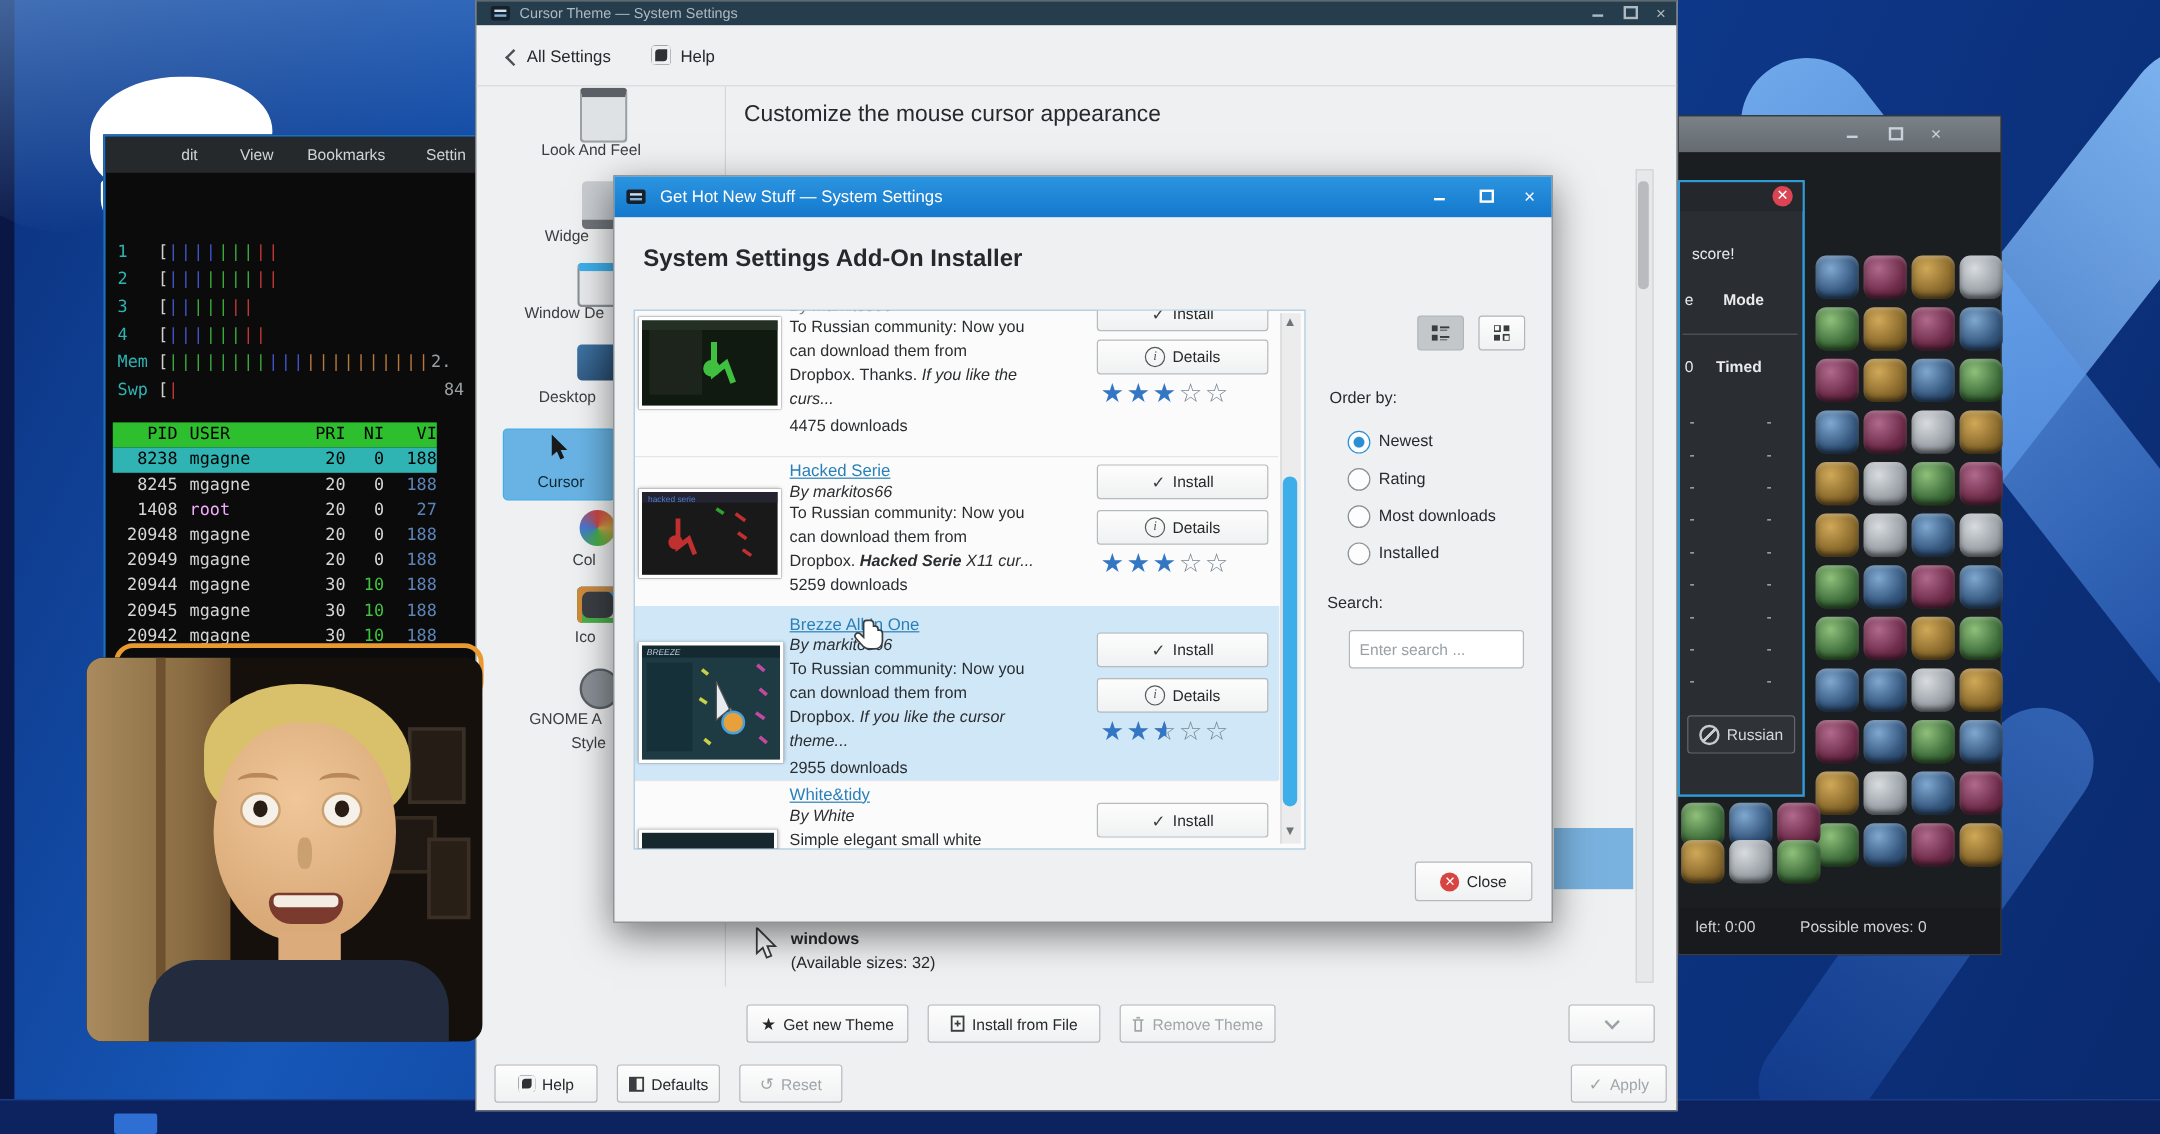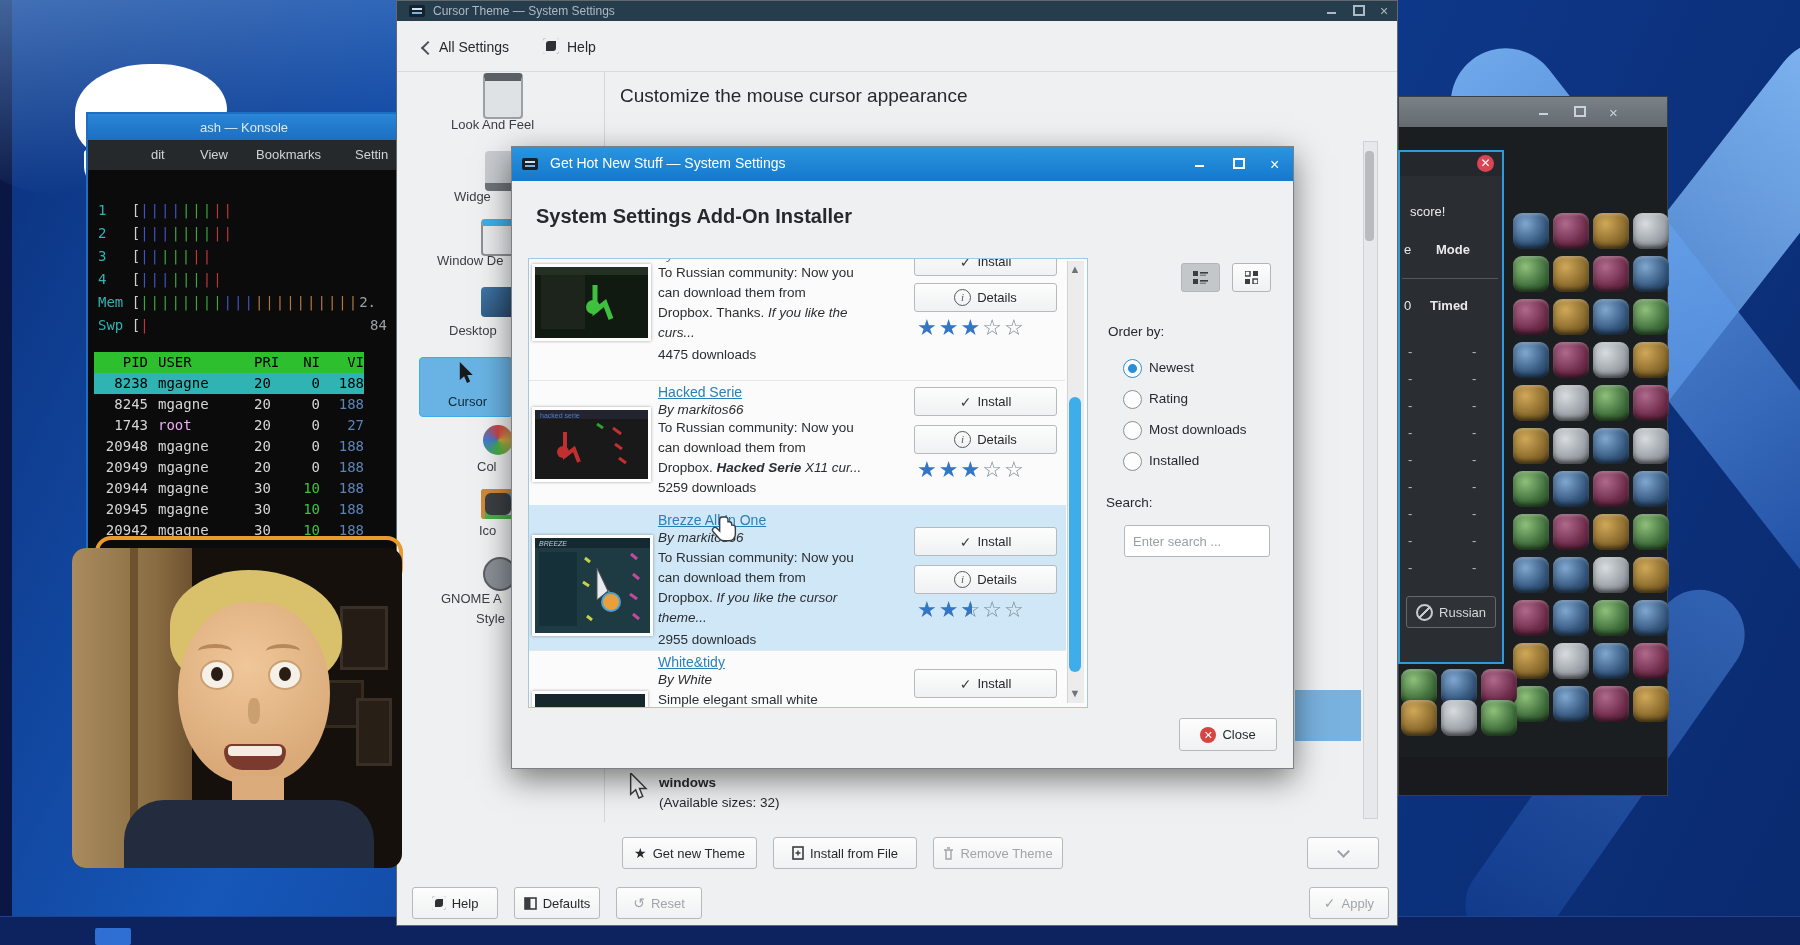--- a/index.html
+++ b/index.html
@@ -32,21 +32,21 @@
   #konsole .kmenu{height:30px;background:#26292c;color:#cfd4d8;font-size:13px;position:relative;}
   #konsole .kmenu span{position:absolute;top:7px;}
   .mline{position:relative;font-family:"DejaVu Sans Mono",monospace;font-size:14px;height:23px;white-space:pre;}
   .mlab{color:#2fb3b3;} .mbrak{color:#cfcfcf;}
   .seg-b{color:#4053c8;} .seg-g{color:#3aa83a;} .seg-r{color:#c23636;} .seg-o{color:#b5793a;}
   .msuf{color:#9aa0a3;}
   #ptable{position:absolute;left:6px;top:238px;font-family:"DejaVu Sans Mono",monospace;font-size:14px;}
   .prow{display:flex;height:21px;line-height:21px;color:#d6d6d6;}
   .prow.hdr{background:#2ebf2e;color:#000;}
   .prow.sel{background:#2fb3b3;color:#000;}
-  .pc0{width:54px;text-align:right;} .pc1{width:96px;padding-left:10px;} .pc2{width:34px;text-align:left;}
+  .pc0{width:54px;text-align:right;} .pc1{width:96px;padding-left:10px;} .pc2{width:34px;text-align:right;}
   .pc3{width:32px;text-align:right;} .pc4{width:44px;text-align:right;}
   .prow.dim .pc1{color:#f0abfc;} .prow.sel .pc4,.prow.sel .pc1{color:#000;}
   .prow .ni-hl{color:#3fc23f;} .prow .virt{color:#5d84b8;}
   
   #orangebar{left:95px;top:536px;width:300px;height:40px;border:4px solid #e8992f;border-radius:16px;z-index:6;}
   #webcam{left:72px;top:548px;width:330px;height:320px;border-radius:14px;overflow:hidden;background:#15100c;z-index:8;}
   .wc-door{left:0;top:0;width:120px;height:320px;background:linear-gradient(90deg,#a98b5f,#8a6c42 70%,#6e5230);}
   .wc-door-line{left:58px;top:0;width:8px;height:320px;background:#6e5230;}
   .wc-frame1{left:268px;top:58px;width:42px;height:58px;background:#241c15;border:3px solid #3a2f26;}
   .wc-frame2{left:252px;top:132px;width:34px;height:42px;background:#201812;border:3px solid #352a20;}
@@ -210,20 +210,24 @@
         <div class="gem gB" style="left: 234px; top: 503px;"></div>
         <div class="gem gP" style="left: 234px; top: 546px;"></div>
         <div class="gem gO" style="left: 234px; top: 589px;"></div>
         <div class="gem gG" style="left: 2px; top: 572px;"></div>
         <div class="gem gB" style="left: 42px; top: 572px;"></div>
         <div class="gem gP" style="left: 82px; top: 572px;"></div>
         <div class="gem gO" style="left: 2px; top: 603px;"></div>
         <div class="gem gS" style="left: 42px; top: 603px;"></div>
         <div class="gem gG" style="left: 82px; top: 603px;"></div>
       </div>
+    <div class="gstatus">
+      <span class="abs" style="left:14px;top:8px;">left: 0:00</span>
+      <span class="abs" style="left:101px;top:8px;">Possible moves: 0</span>
+    </div>
   </div>
 
   <div id="scored" class="abs">
     <div class="stitle">
       <span class="redx">✕</span>
     </div>
     <div class="abs sc-txt" style="left:10px;top:52px;">score!</div>
     <div class="abs sc-txt" style="left:4px;top:90px;">e</div>
     <div class="abs sc-txt" style="left:36px;top:90px;font-weight:bold;">Mode</div>
     <hr class="abs" style="left:2px;top:118px;width:96px;">
@@ -267,23 +271,20 @@
           <span style="left: 72px;">-</span>
         </div>
       </div>
     <div id="forget-btn" class="abs" style="left:6px;top:444px;width:88px;height:30px;">
       <span class="noicon"></span>
       <span>Russian</span>
     </div>
   </div>
 
   <div id="konsole" class="abs">
-    <div class="ktitle">
-      <span>ash — Konsole</span>
-    </div>
     <div class="kmenu">
       <span style="left:63px;">dit</span>
       <span style="left:112px;">View</span>
       <span style="left:168px;">Bookmarks</span>
       <span style="left:267px;">Settin</span>
     </div>
     <div id="meters" class="abs" style="left:10px;top:88px;">
         <div class="mline"><span class="mlab">1   </span><span class="mbrak">[</span><span class="seg-b" style="letter-spacing: 2px;">||||</span><span class="seg-g" style="letter-spacing: 2px;">|||</span><span class="seg-r" style="letter-spacing: 2px;">||</span></div>
         <div class="mline"><span class="mlab">2   </span><span class="mbrak">[</span><span class="seg-b" style="letter-spacing: 2px;">|||</span><span class="seg-g" style="letter-spacing: 2px;">||||</span><span class="seg-r" style="letter-spacing: 2px;">||</span></div>
         <div class="mline"><span class="mlab">3   </span><span class="mbrak">[</span><span class="seg-b" style="letter-spacing: 2px;">||</span><span class="seg-g" style="letter-spacing: 2px;">|||</span><span class="seg-r" style="letter-spacing: 2px;">||</span></div>
@@ -307,21 +308,21 @@
           <span class="pc4">188</span>
         </div>
         <div class="prow">
           <span class="pc0">8245</span>
           <span class="pc1">mgagne</span>
           <span class="pc2">20</span>
           <span class="pc3">0</span>
           <span class="pc4 virt">188</span>
         </div>
         <div class="prow dim">
-          <span class="pc0">1743</span>
+          <span class="pc0">1408</span>
           <span class="pc1">root</span>
           <span class="pc2">20</span>
           <span class="pc3">0</span>
           <span class="pc4 virt">27</span>
         </div>
         <div class="prow">
           <span class="pc0">20948</span>
           <span class="pc1">mgagne</span>
           <span class="pc2">20</span>
           <span class="pc3">0</span>

